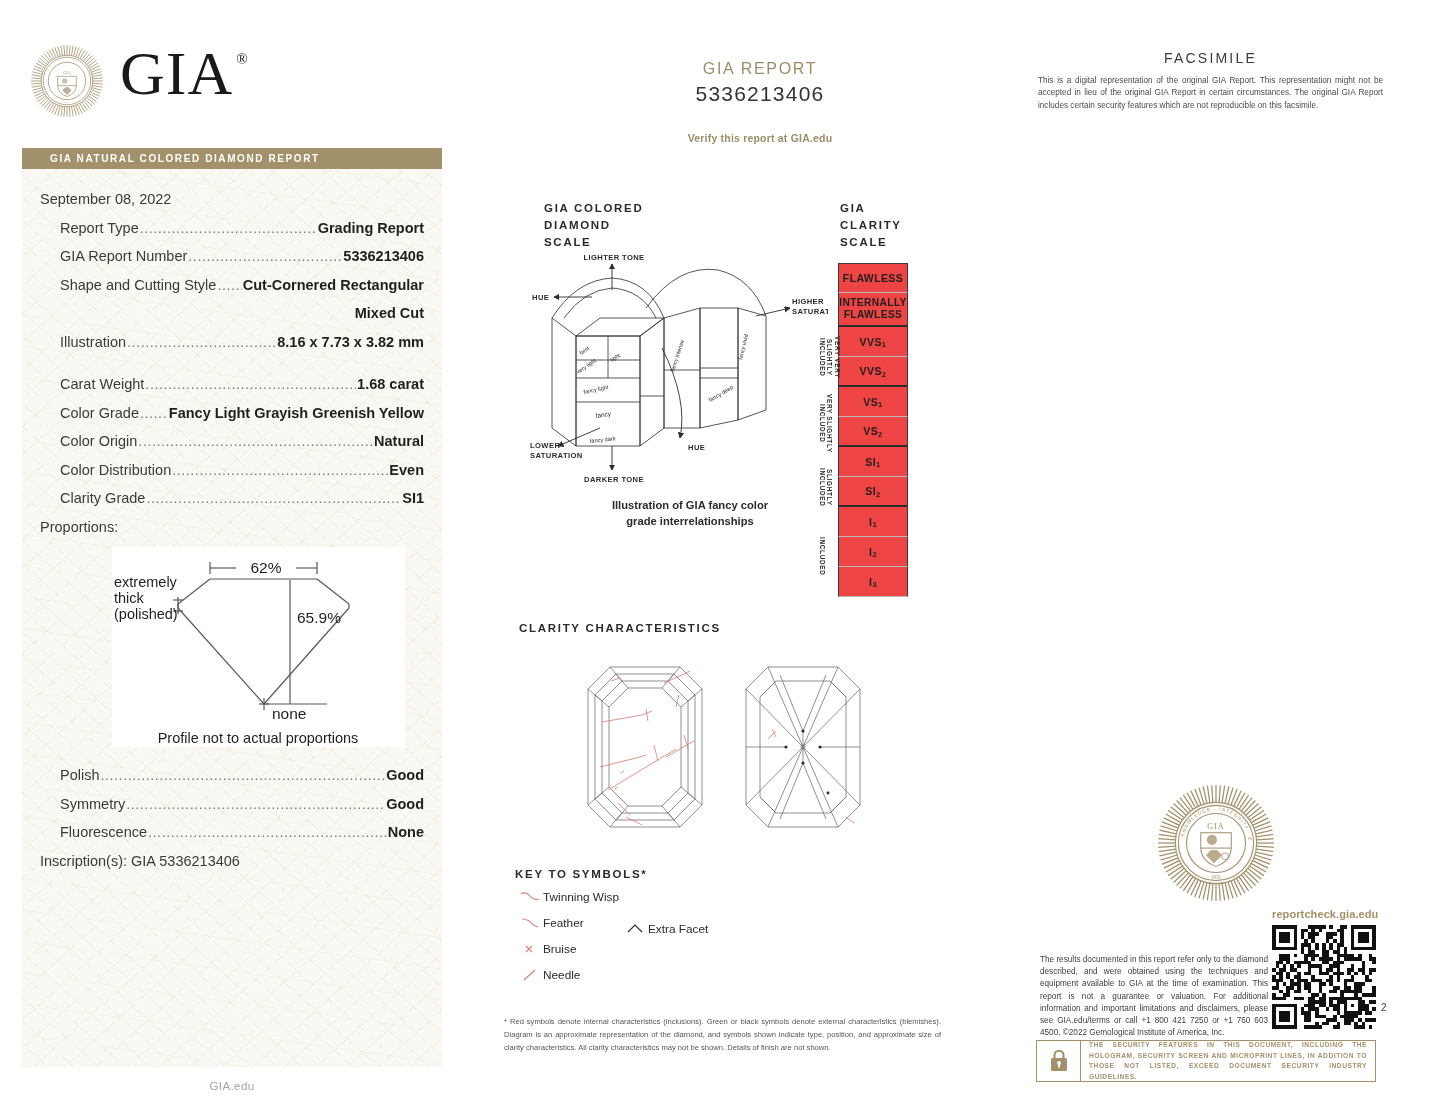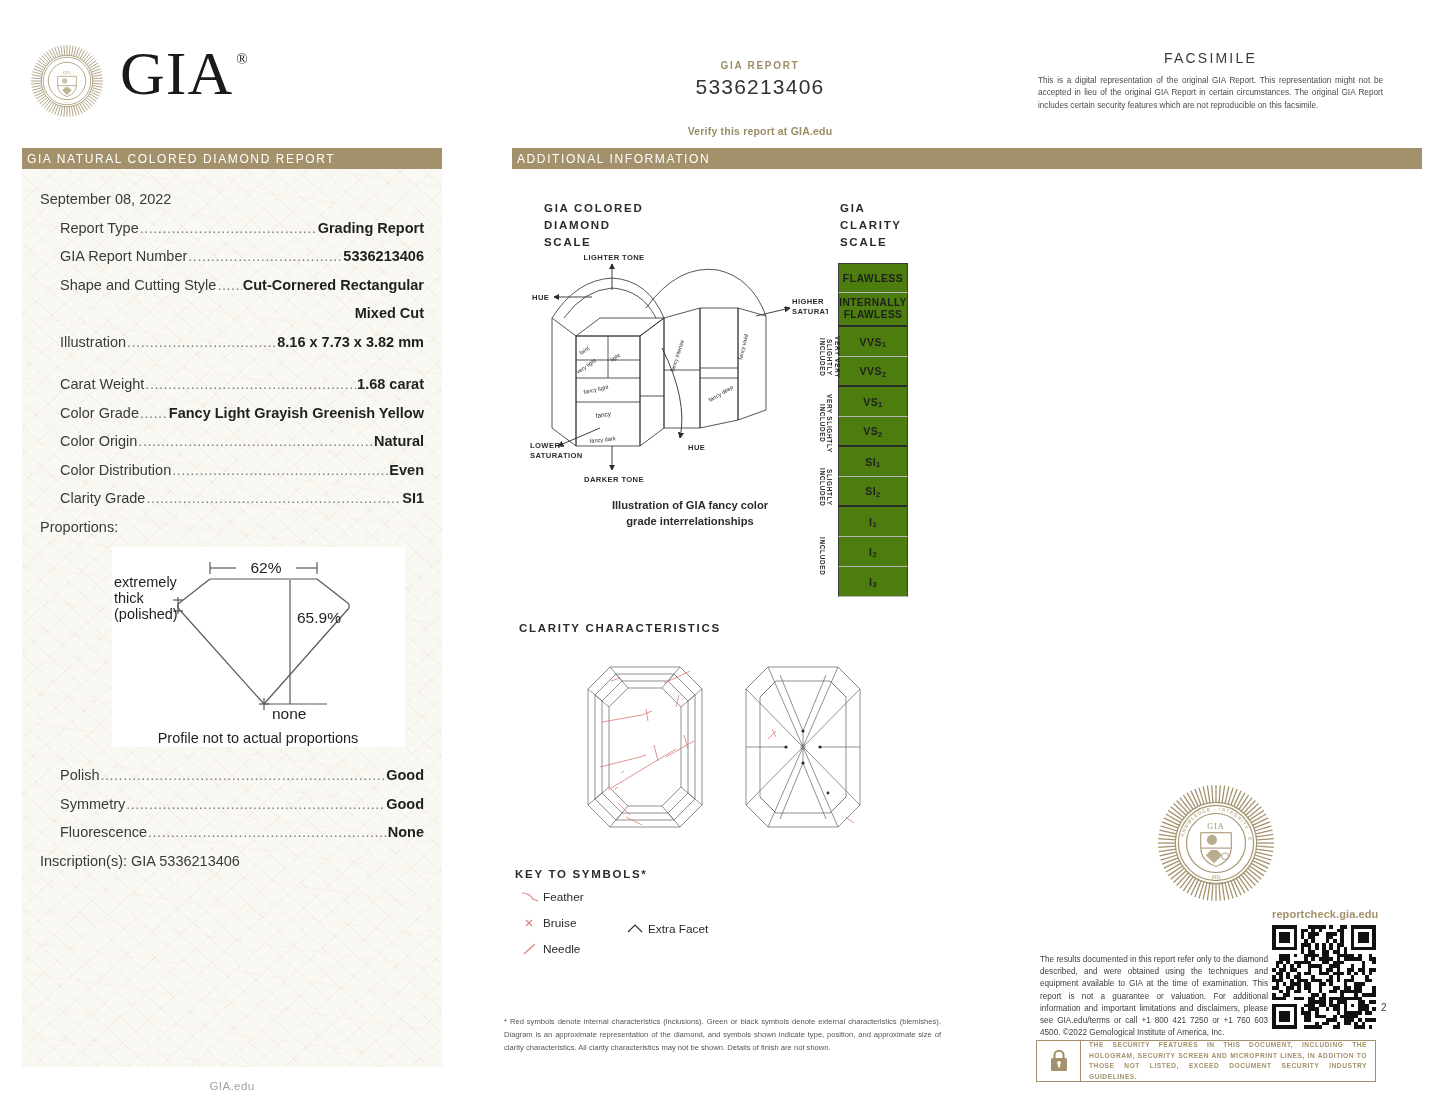--- a/index.html
+++ b/index.html
@@ -20,42 +20,42 @@
     font-family: "Liberation Serif", serif;
     font-size: 62px; letter-spacing: 1px; line-height: 62px;
     color: #1a1a1a; margin-left: 14px; position: relative;
   }
   .gia-wordmark .reg {
     font-size: 15px; position: relative; top: -30px; left: 3px;
   }
 
   .report-head { position: absolute; left: 630px; top: 60px; width: 260px; text-align: center; }
   .report-head .lbl {
-    font-size: 10px; letter-spacing: 1.7px; color: #9b8d66; font-weight: bold;
+    font-size: 16px; letter-spacing: 1.7px; color: #9b8d66; font-weight: normal;
   }
   .report-head .num {
     font-size: 21px; letter-spacing: 1.2px; color: #333; margin-top: 4px;
   }
   .report-head .verify {
     font-size: 10.5px; color: #9b8d66; margin-top: 26px; letter-spacing: .2px; font-weight: bold;
   }
 
   .facsimile { position: absolute; left: 1038px; top: 50px; width: 345px; }
   .facsimile .fx-title {
     text-align: center; font-size: 14px; letter-spacing: 2.2px; color: #3a3a3a; font-weight: normal;
   }
   .facsimile .fx-body {
     margin-top: 9px; font-size: 8.2px; line-height: 12.4px; color: #4a4a4a; text-align: justify;
   }
 
   
   .bar {
     position: absolute; height: 21px; background: #a2916a;
-    color: #fff; font-size: 12px; letter-spacing: 1.6px; font-weight: normal;
-    display: flex; align-items: center; padding-left: 5px;
+    color: #fff; font-size: 10px; letter-spacing: 1.6px; font-weight: bold;
+    display: flex; align-items: center; padding-left: 28px;
   }
   #bar-left { left: 22px; top: 148px; width: 420px; }
   #bar-right { left: 512px; top: 148px; width: 910px; }
 
   
   #left-panel {
     position: absolute; left: 22px; top: 169px; width: 420px; height: 898px;
     background:
       repeating-linear-gradient(42deg, rgba(205,196,170,.16) 0 1px, transparent 1px 17px),
       repeating-linear-gradient(-42deg, rgba(205,196,170,.16) 0 1px, transparent 1px 21px),
@@ -109,21 +109,21 @@
     font-size: 11.2px; line-height: 15.5px; color: #2b2b2b; font-weight: bold;
   }
 
   
   #clarity-scale { position: absolute; left: 838px; top: 263px; width: 70px; }
   .cs-cell {
     border-left: 1px solid #3a3a3a; border-right: 1px solid #3a3a3a;
     border-bottom: 1px solid #b9b9b9;
     height: 30px; display: flex; align-items: center; justify-content: center;
     font-size: 10.5px; font-weight: bold; color: #1f1f1f; letter-spacing: .4px;
-    background: #4d7c0f; text-align: center;
+    background: #ef4444; text-align: center;
   }
   .cs-cell:first-child { border-top: 1px solid #3a3a3a; }
   .cs-cell.tall { height: 34px; flex-direction: column; line-height: 12.5px; font-size: 10.2px; }
   .cs-cell.thick-bottom { border-bottom: 2px solid #2b2b2b; }
   .cs-cell sub { font-size: 7.5px; vertical-align: baseline; position: relative; top: 3px; }
 
   .cs-group-label {
     position: absolute; left: 0; writing-mode: vertical-rl;
     font-size: 6.4px; font-weight: bold; letter-spacing: .7px;
     color: #2b2b2b; text-align: center; line-height: 7.5px;
@@ -286,23 +286,20 @@
   </div>
 
   <div class="facsimile">
     <div class="fx-title">FACSIMILE</div>
     <div class="fx-body">This is a digital representation of the original GIA Report. This representation might not be accepted in lieu of the original GIA Report in certain circumstances. The original GIA Report includes certain security features which are not reproducible on this facsimile.</div>
   </div>
 
   <div class="bar" id="bar-left">
     <span>GIA NATURAL COLORED DIAMOND REPORT</span>
   </div>
-  <div class="bar" id="bar-right">
-    <span>ADDITIONAL INFORMATION</span>
-  </div>
 
   <div id="left-panel">
     <div class="lp-inner">
       <div class="plain">September 08, 2022</div>
 
       <div class="row">
         <span class="k">Report Type</span>
         <span class="dots">...................................................................................................</span>
         <span class="v">Grading Report</span>
       </div>
@@ -646,20 +643,28 @@
     </g>
     <g stroke="#d9837b" fill="none" stroke-width="0.85">
       <path d="M188 94 L196 86 M192 84 L196 92"></path>
       <path d="M266 172 L274 178"></path>
     </g>
   </svg>
 
   <div class="sec-title" id="keys-title">KEY TO SYMBOLS*</div>
 
   <div id="keys">
+    <div class="key-item">
+      <span class="key-glyph">
+        <svg width="20" height="14" viewBox="0 0 20 14">
+            <path d="M1 4 Q6 1 10 6 Q14 11 19 9" stroke="#d9837b" fill="none" stroke-width="1.2"></path>
+          </svg>
+      </span>
+      <span>Twinning Wisp</span>
+    </div>
     <div class="key-item">
       <span class="key-glyph">
         <svg width="20" height="14" viewBox="0 0 20 14">
             <path d="M2 3 Q9 3 13 9 L18 11" stroke="#d9837b" fill="none" stroke-width="1.2"></path>
           </svg>
       </span>
       <span>Feather</span>
     </div>
     <div class="key-item">
       <span class="key-glyph">

